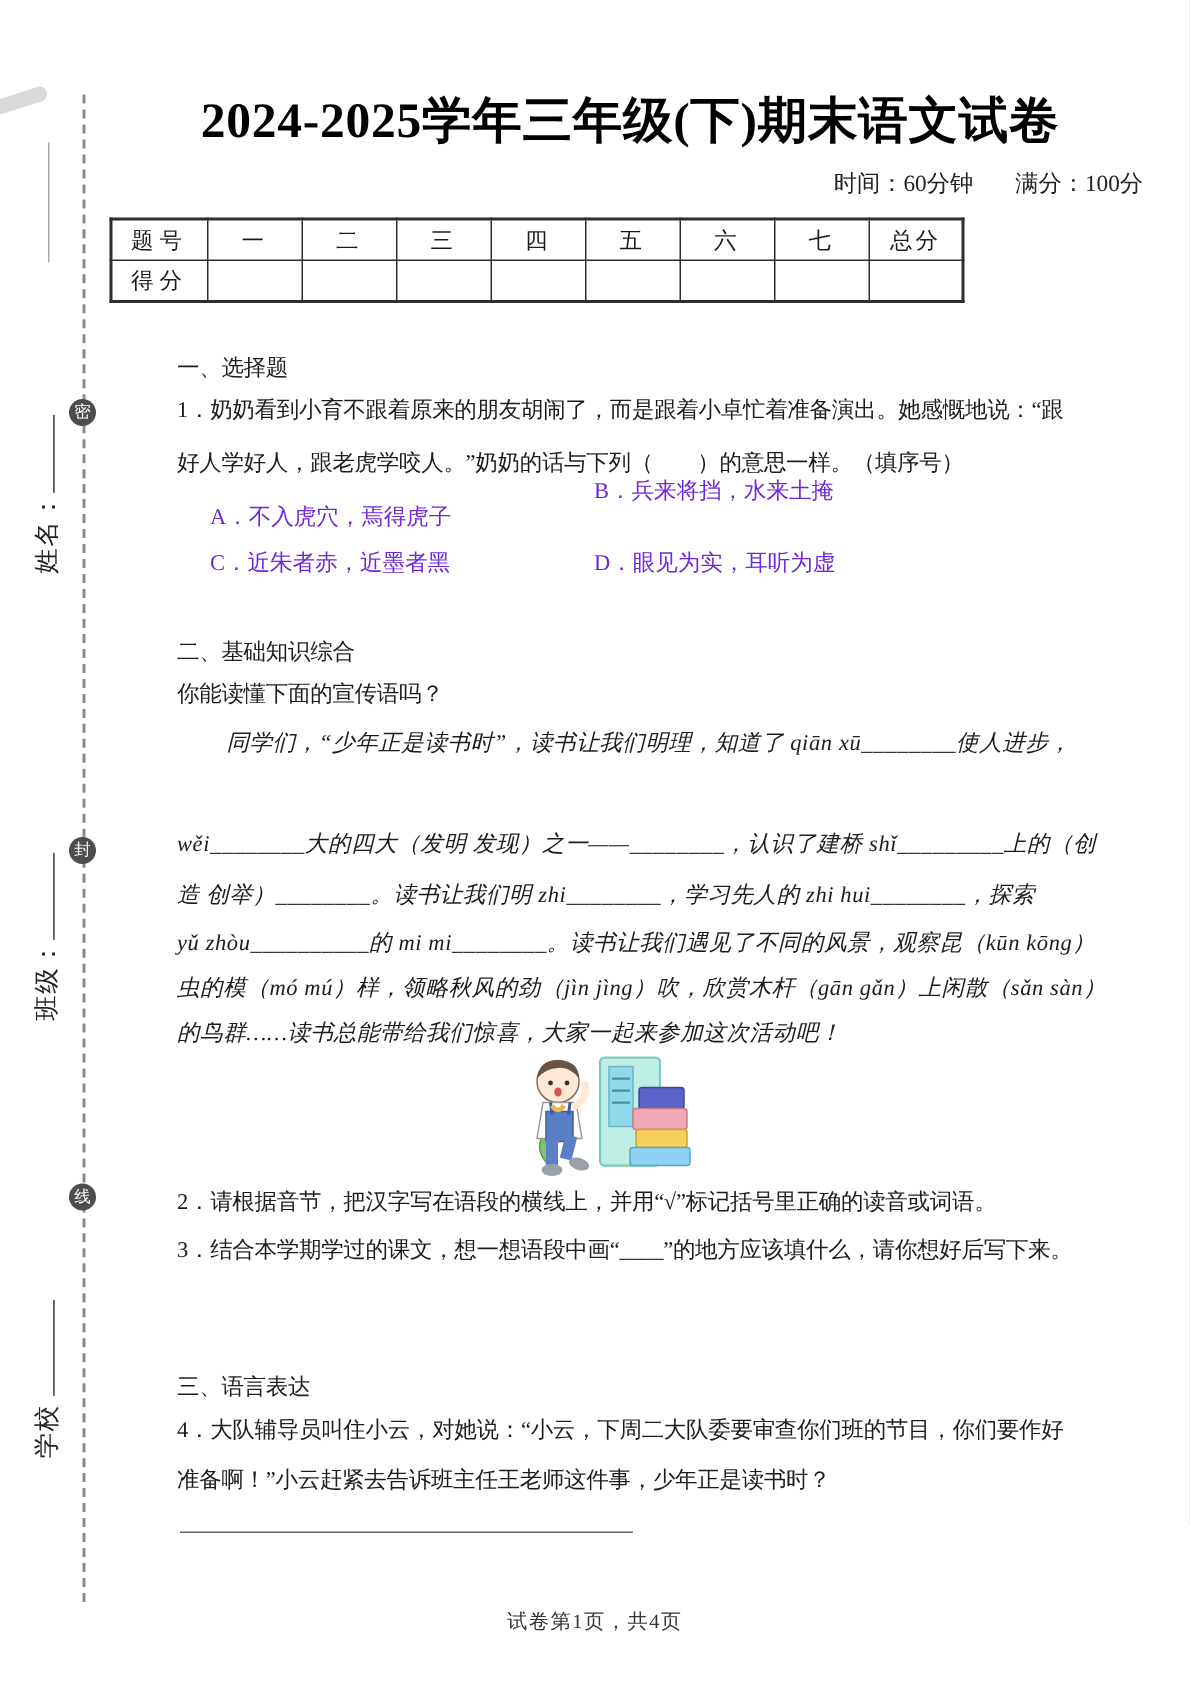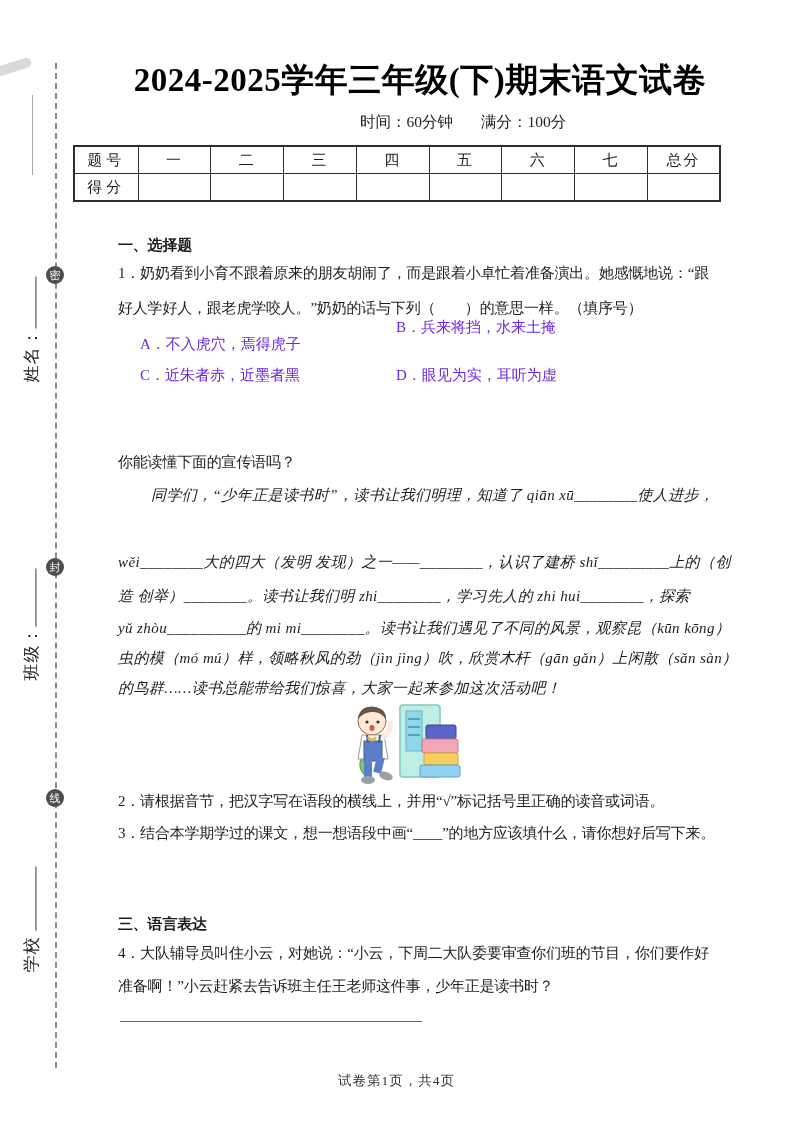--- a/index.html
+++ b/index.html
@@ -21,34 +21,34 @@
              transform:rotate(-90deg);transform-origin:center center;color:#222;}
   .mf-name{left:-27px;top:318px;width:116px;text-align:center;}
   .mf-class{left:-30px;top:613px;width:122px;text-align:center;}
   .mf-school{left:-25px;top:908px;width:112px;text-align:center;}
   .blank-line{display:inline-block;height:0.95em;border-bottom:1.5px solid #3a3a3a;vertical-align:baseline;}
   .blank-55{width:52px;} .blank-60{width:58px;} .blank-70{width:64px;}
 
   
   .title{position:absolute;left:80px;top:58px;width:680px;text-align:center;
          font-size:33px;font-weight:bold;letter-spacing:0.5px;color:#000;white-space:nowrap;}
-  .meta{position:absolute;top:112px;left:360px;width:402px;text-align:left;font-size:15.5px;color:#222;}
+  .meta{position:absolute;top:112px;left:360px;width:402px;text-align:right;font-size:15.5px;color:#222;}
   .meta .gap{display:inline-block;width:28px;}
 
   
-  .score-table{position:absolute;left:73px;top:145px;width:648px;border-collapse:collapse;
+  .score-table{position:absolute;left:73px;top:145px;width:570px;border-collapse:collapse;
          table-layout:fixed;border:2px solid #2e2e2e;}
   .score-table td{border:1.5px solid #2e2e2e;height:26px;text-align:center;
          font-size:15px;color:#1c1c1c;padding:0;letter-spacing:2px;}
   .score-table td.lbl{letter-spacing:4px;}
 
   
   .tline{position:absolute;left:118px;width:648px;font-size:15px;letter-spacing:-0.2px;
          white-space:nowrap;color:#1c1c1c;}
-  .bold{font-weight:bold;}
+  .bold{font-weight:normal;}
   .kai{font-style:italic;letter-spacing:0.4px;}
   .indent{text-indent:2.2em;}
   .opt{position:absolute;font-size:15px;white-space:nowrap;color:#6d28d9;}
   .ans-line{position:absolute;left:120px;top:1021px;width:302px;border-top:1.5px solid #666;}
   .footer{position:absolute;left:0;top:1072px;width:100%;text-align:center;
          font-size:13.5px;color:#333;letter-spacing:1px;}
 
   
   .illus{position:absolute;left:338px;top:697px;width:140px;height:92px;}
 </style>
@@ -113,20 +113,21 @@
     </table>
 
   <div class="tline bold" style="top:236px">一、选择题</div>
   <div class="tline" style="top:264px">1．奶奶看到小育不跟着原来的朋友胡闹了，而是跟着小卓忙着准备演出。她感慨地说：“跟</div>
   <div class="tline" style="top:299px">好人学好人，跟老虎学咬人。”奶奶的话与下列（　　）的意思一样。（填序号）</div>
   <div class="opt" style="left:140px;top:335px">A．不入虎穴，焉得虎子</div>
   <div class="opt" style="left:396px;top:318px">B．兵来将挡，水来土掩</div>
   <div class="opt" style="left:140px;top:366px">C．近朱者赤，近墨者黑</div>
   <div class="opt" style="left:396px;top:366px">D．眼见为实，耳听为虚</div>
 
+  <div class="tline bold" style="top:425px">二、基础知识综合</div>
   <div class="tline kai indent" style="top:486px">同学们，“少年正是读书时”，读书让我们明理，知道了 qiān xū________使人进步，</div>
   <div class="tline" style="top:453px">你能读懂下面的宣传语吗？</div>
   <div class="tline kai" style="top:553px">wěi________大的四大（发明 发现）之一——________，认识了建桥 shǐ_________上的（创</div>
   <div class="tline kai" style="top:587px">造 创举）________。读书让我们明 zhi________，学习先人的 zhi hui________，探索</div>
   <div class="tline kai" style="top:619px">yǔ zhòu__________的 mi  mi________。读书让我们遇见了不同的风景，观察昆（kūn kōng）</div>
   <div class="tline kai" style="top:649px">虫的模（mó mú）样，领略秋风的劲（jìn jìng）吹，欣赏木杆（gān gǎn）上闲散（sǎn sàn）</div>
   <div class="tline kai" style="top:679px">的鸟群……读书总能带给我们惊喜，大家一起来参加这次活动吧！</div>
 
   <div class="illus">
     <svg width="140" height="92" viewBox="0 0 140 92" xmlns="http://www.w3.org/2000/svg">

